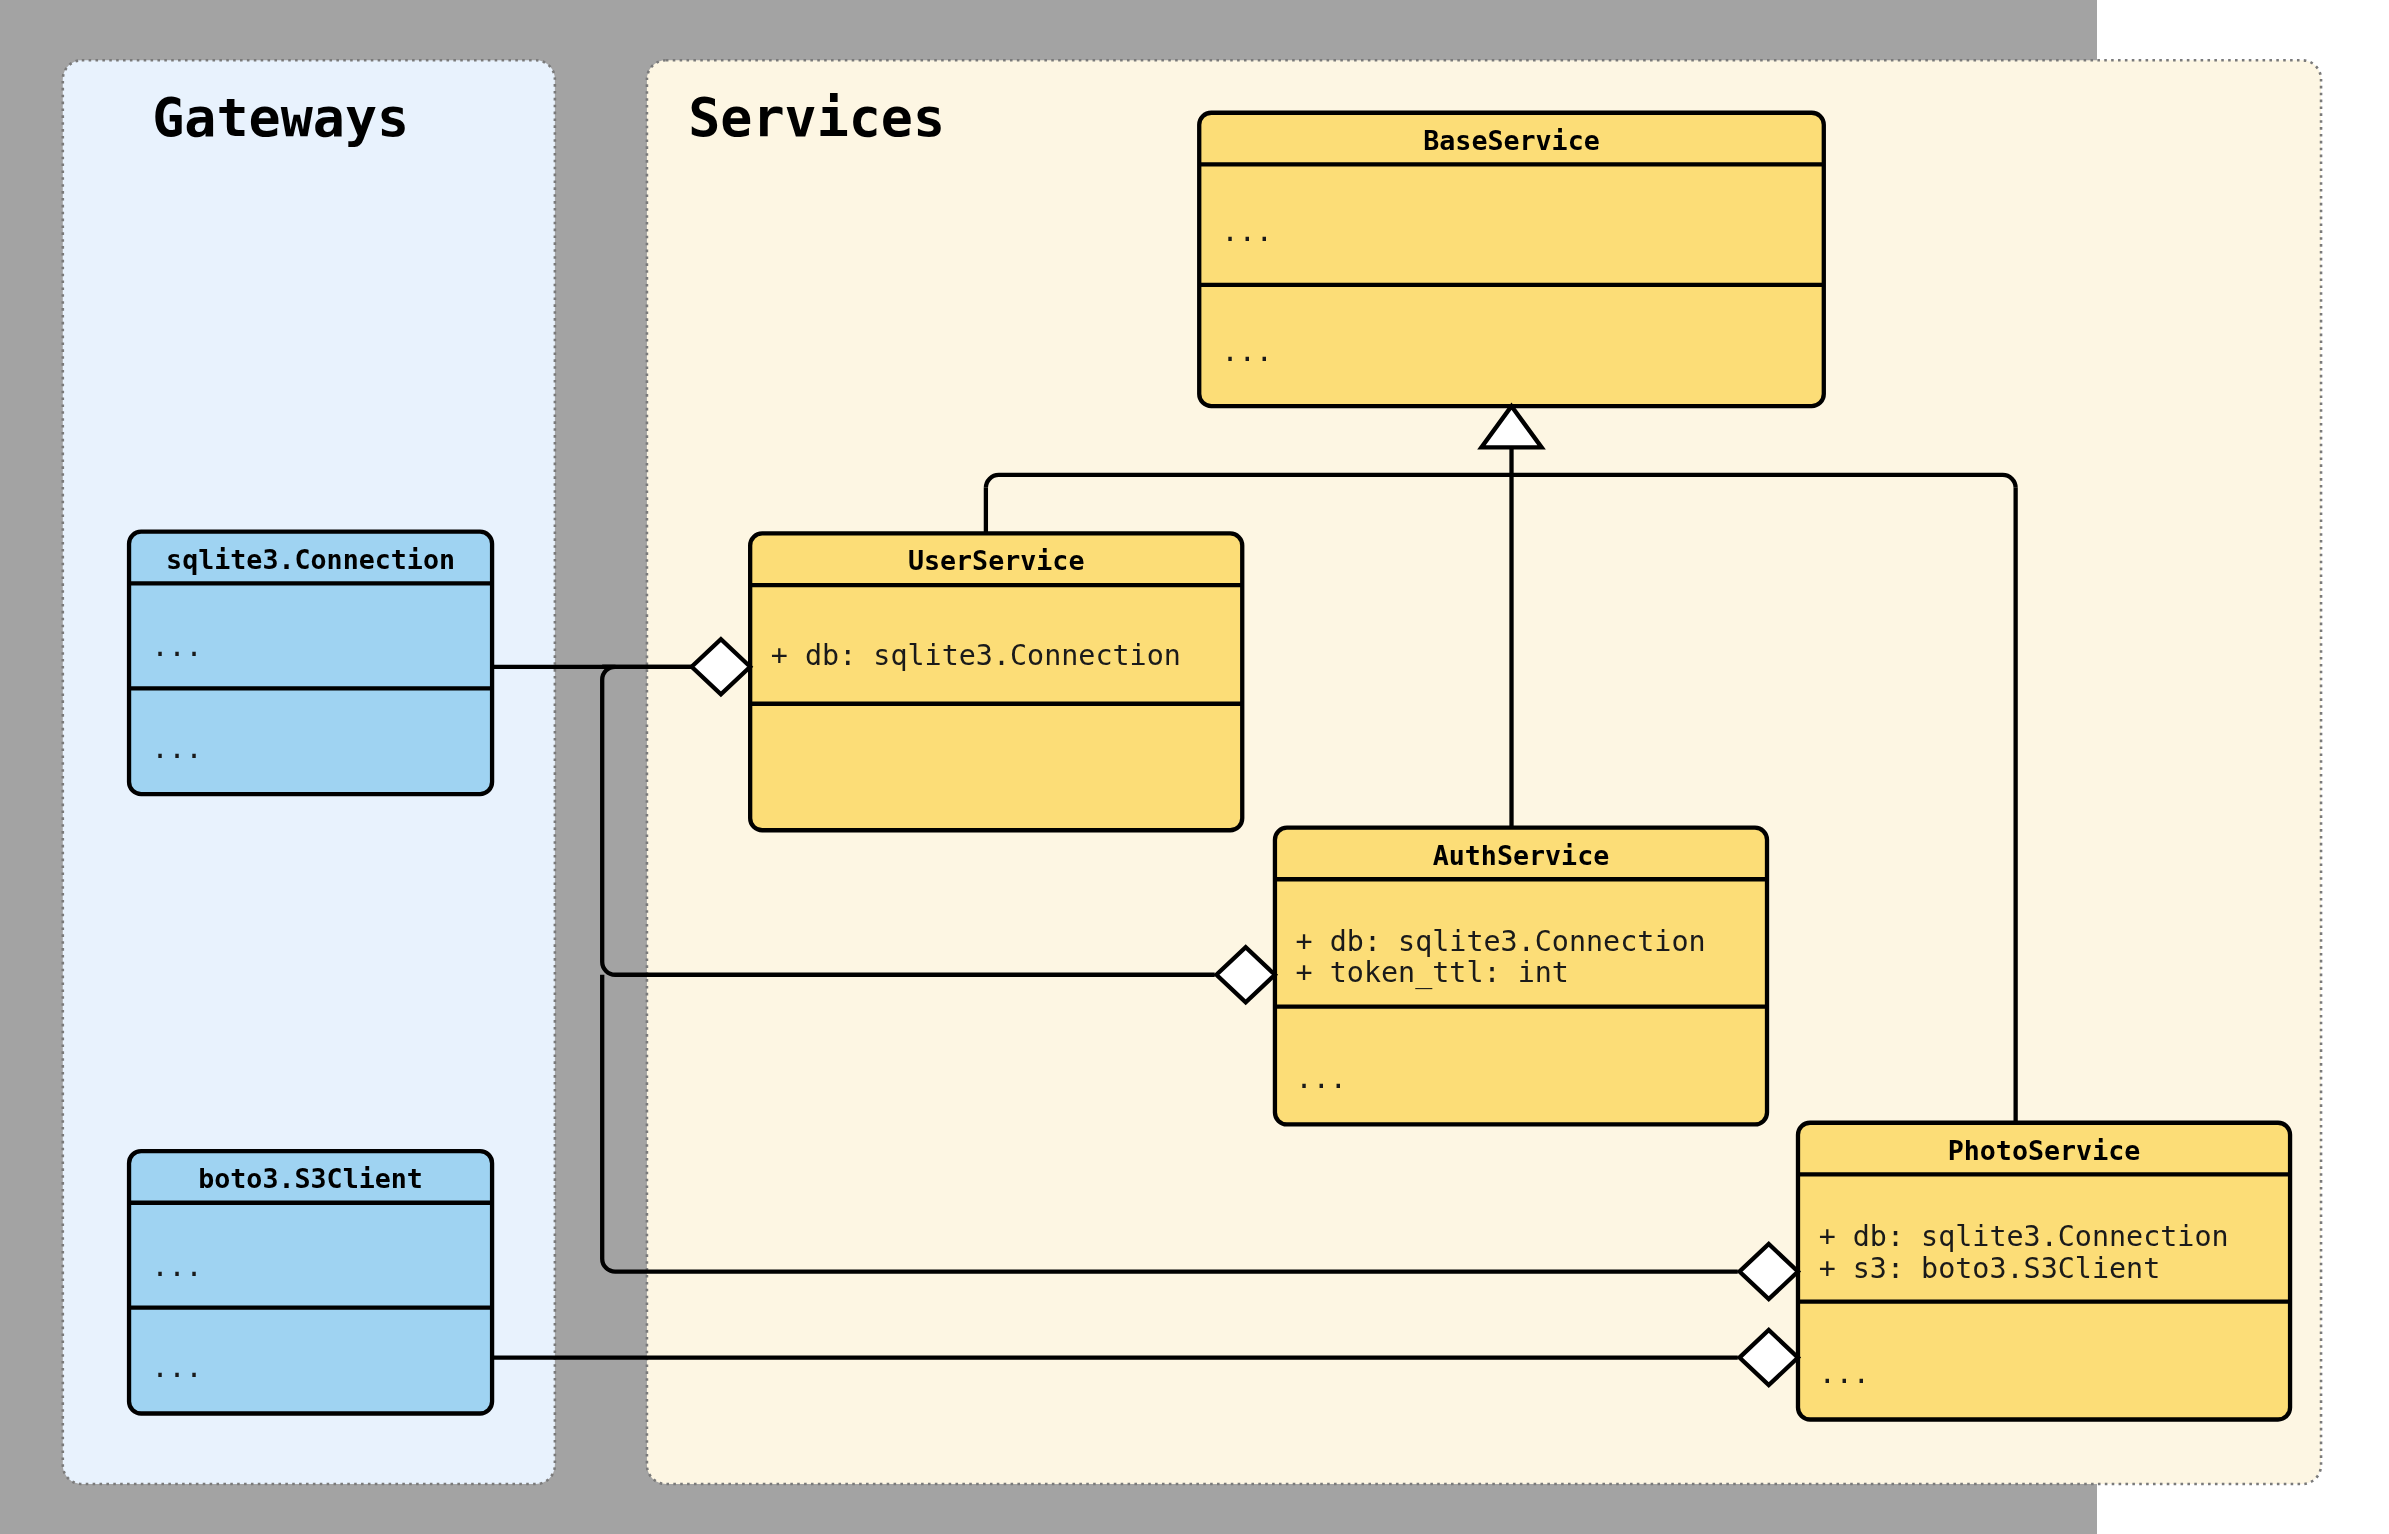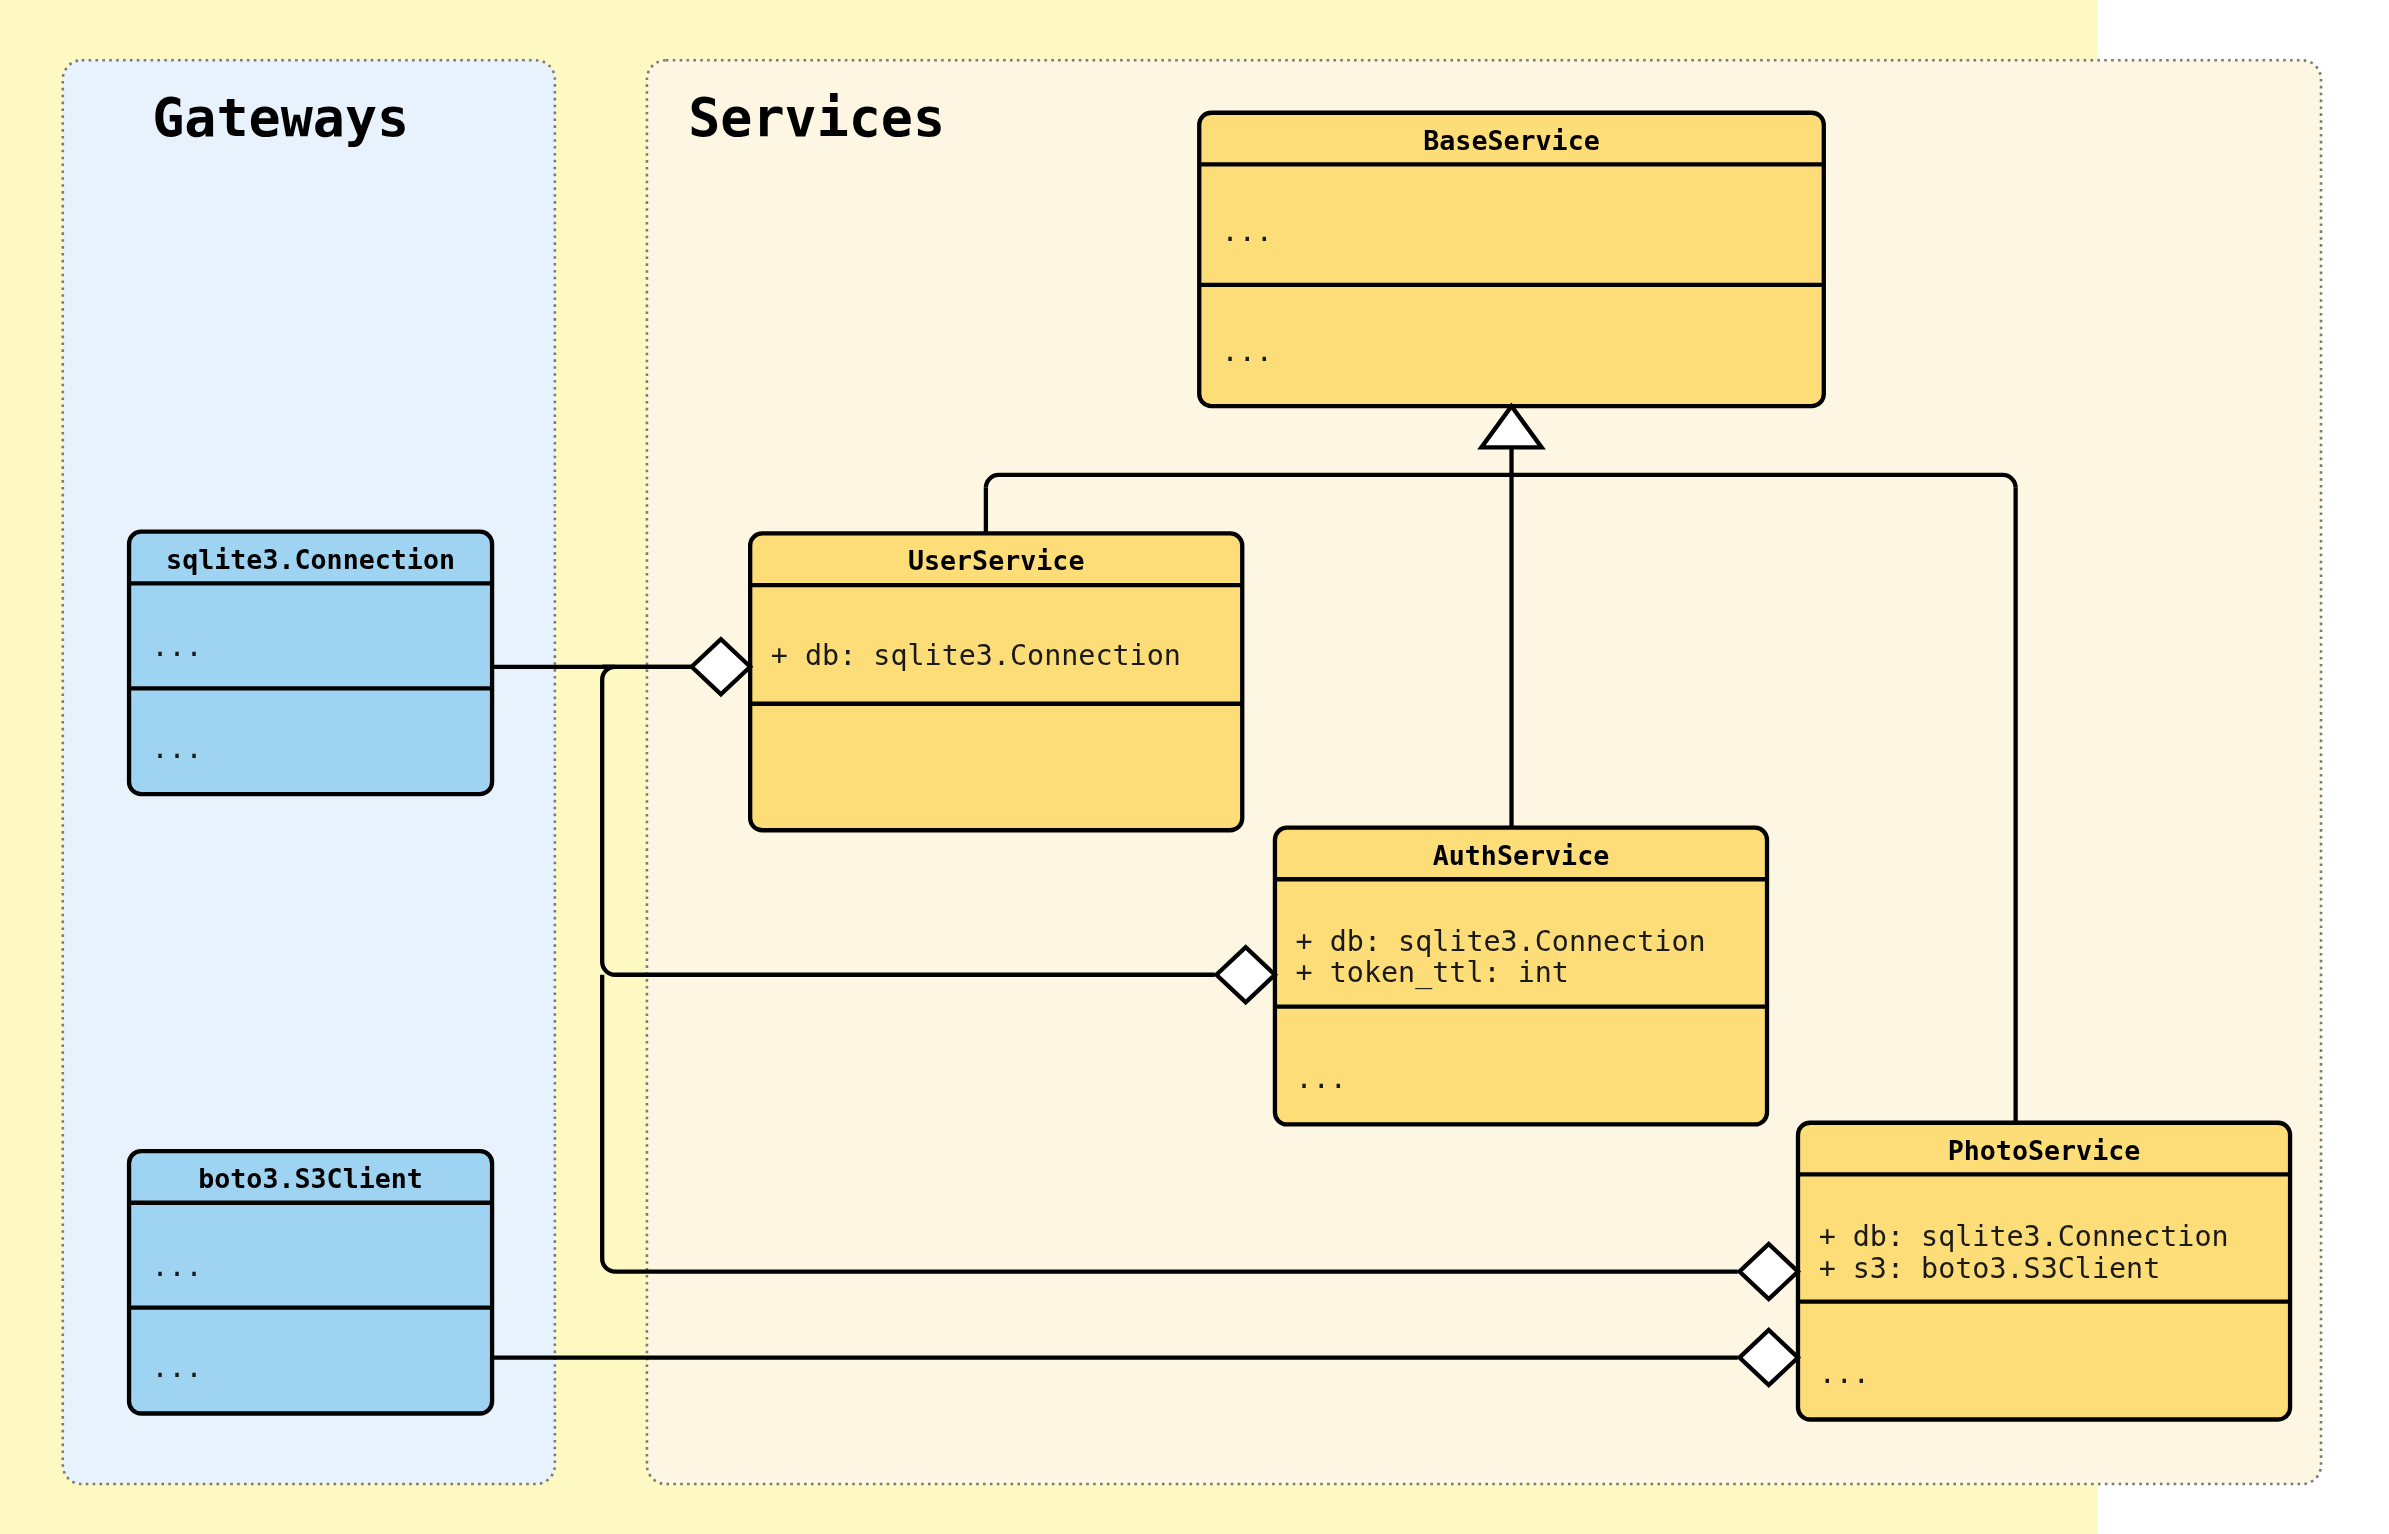--- a/index.html
+++ b/index.html
@@ -10,21 +10,21 @@
   body {
     width: 2389px;
     height: 1534px;
     font-family: "DejaVu Sans Mono", "Liberation Mono", monospace;
     overflow: hidden;
   }
   #diagram-root {
     position: relative;
     width: 2097px;
     height: 1534px;
-    background: #fef9c3;
+    background: #a3a3a3;
   }
   svg#uml-canvas {
     position: absolute;
     top: 0;
     left: 0;
     width: 2389px;
     height: 1534px;
   }
   .pkg-box {
     stroke-dasharray: 3 5;

